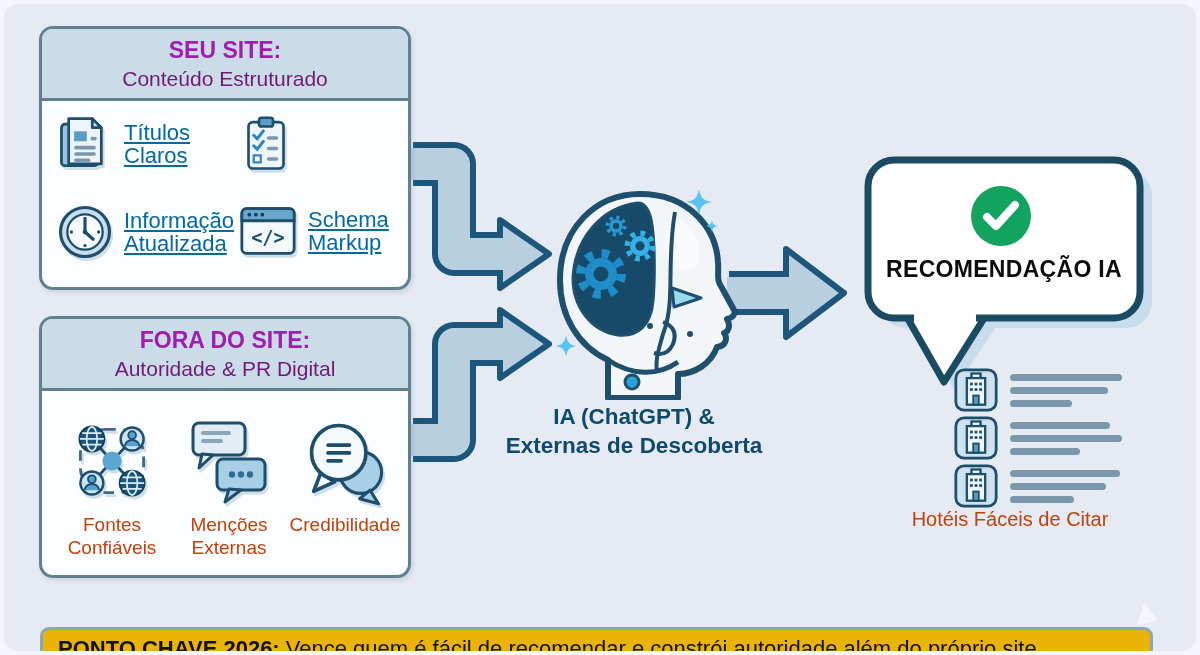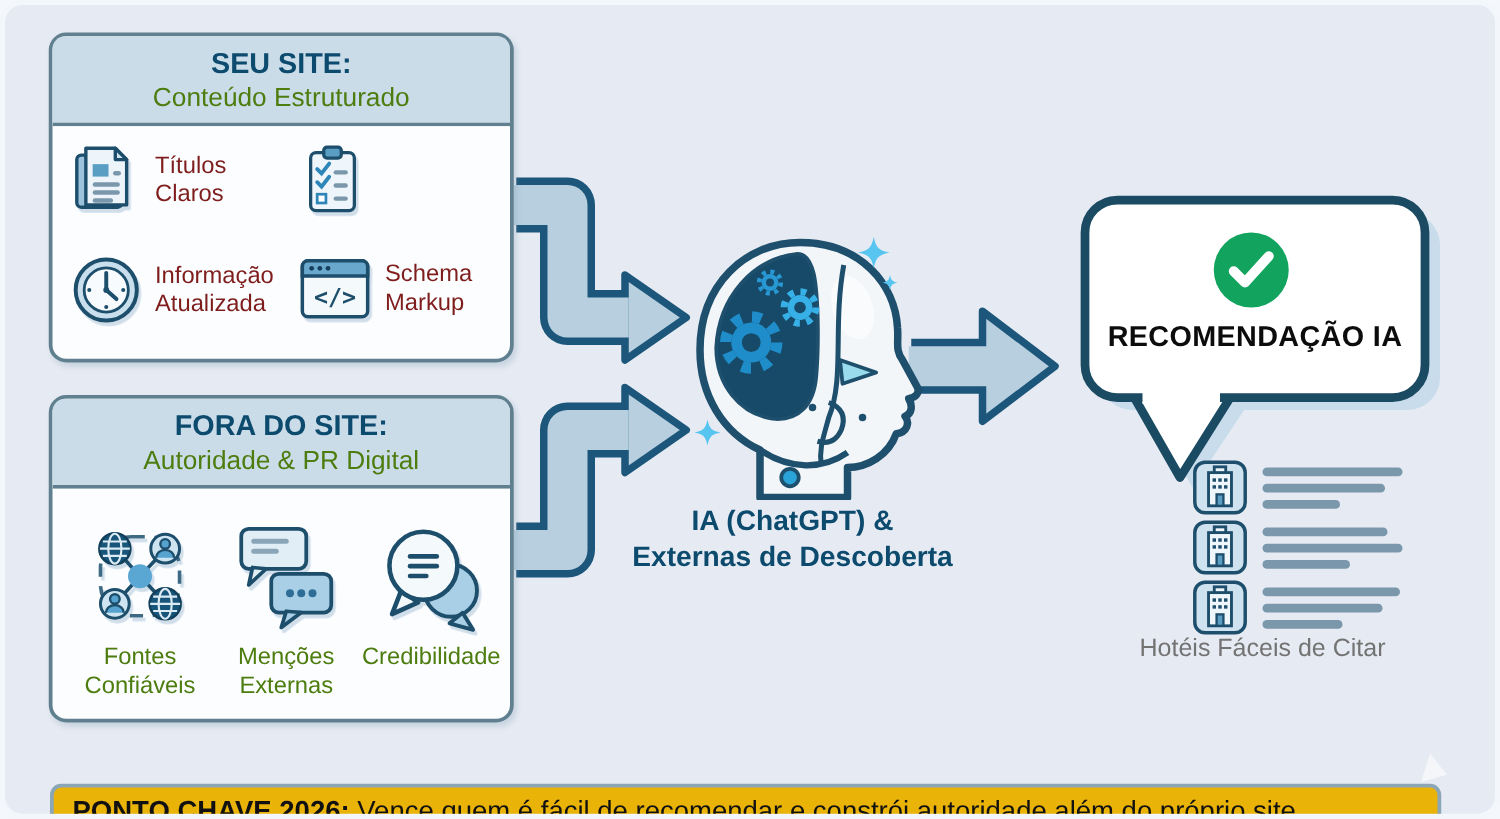--- a/index.html
+++ b/index.html
@@ -7,41 +7,41 @@
           border:4px solid #f3f6fa;border-radius:18px;overflow:hidden;color:#111;}
   .abs{position:absolute;}
 
   
   .panel{position:absolute;left:35px;width:366px;background:#fbfdff;border:3px solid #60808f;
          border-radius:14px;box-shadow:2px 3px 4px rgba(120,150,175,.25);}
   #onsite{top:22px;height:258px;}
   #offsite{top:312px;height:256px;}
   .panel-header{background:#cbdce9;border-bottom:3px solid #60808f;border-radius:10px 10px 0 0;
                 text-align:center;padding:7px 4px 6px 4px;}
-  .panel-title{font-size:23px;font-weight:bold;line-height:29px;color:#0c4a6e;}
-  .panel-sub{font-size:21px;line-height:27px;color:#4d7c0f;}
+  .panel-title{font-size:23px;font-weight:bold;line-height:29px;color:#a21caf;}
+  .panel-sub{font-size:21px;line-height:27px;color:#701a75;}
 
   .hitem{position:absolute;display:flex;align-items:center;gap:10px;}
   .hitem svg,.ocol svg{filter:drop-shadow(2px 3px 0 rgba(140,170,200,.38));flex:0 0 auto;}
-  .hlabel{font-size:19px;line-height:23px;color:#7f1d1d;width:112px;}
+  .hlabel{font-size:22px;line-height:23px;color:#0369a1;width:112px;text-decoration:underline;}
   .ocol{position:absolute;width:122px;text-align:center;}
-  .olabel{font-size:19px;line-height:23px;color:#4d7c0f;margin-top:2px;}
+  .olabel{font-size:19px;line-height:23px;color:#c2410c;margin-top:2px;}
 
   
   .ai-label{position:absolute;left:468px;top:398px;width:324px;text-align:center;
             font-weight:bold;font-size:22.5px;line-height:29px;color:#0c4a6e;}
 
   
   .bubble-title{position:absolute;left:860px;top:252px;width:280px;text-align:center;
                 font-weight:bold;font-size:23px;letter-spacing:.3px;color:#0c0c0c;}
   .hotel-row{position:absolute;left:950px;display:flex;align-items:center;gap:12px;}
   .bars{display:flex;flex-direction:column;gap:6px;}
   .bar{height:7px;border-radius:4px;background:#7b97ab;}
   .caption{position:absolute;left:848px;top:504px;width:316px;text-align:center;
-           font-size:20px;color:#737373;}
+           font-size:20px;color:#c2410c;}
 
   
   .keybar{position:absolute;left:36px;top:599px;width:1092px;height:38px;background:#eab308;
           border:3px solid #8ba6b6;border-radius:9px;font-size:22px;line-height:38px;
           padding-left:15px;white-space:nowrap;overflow:hidden;margin-top:24px;}
   .keybar b{font-weight:bold;}
   .watermark{position:absolute;left:1136px;top:601px;width:0;height:0;
              border-top:12px solid transparent;border-bottom:12px solid transparent;
              border-left:18px solid rgba(255,255,255,.55);transform:rotate(18deg);}
 </style>

